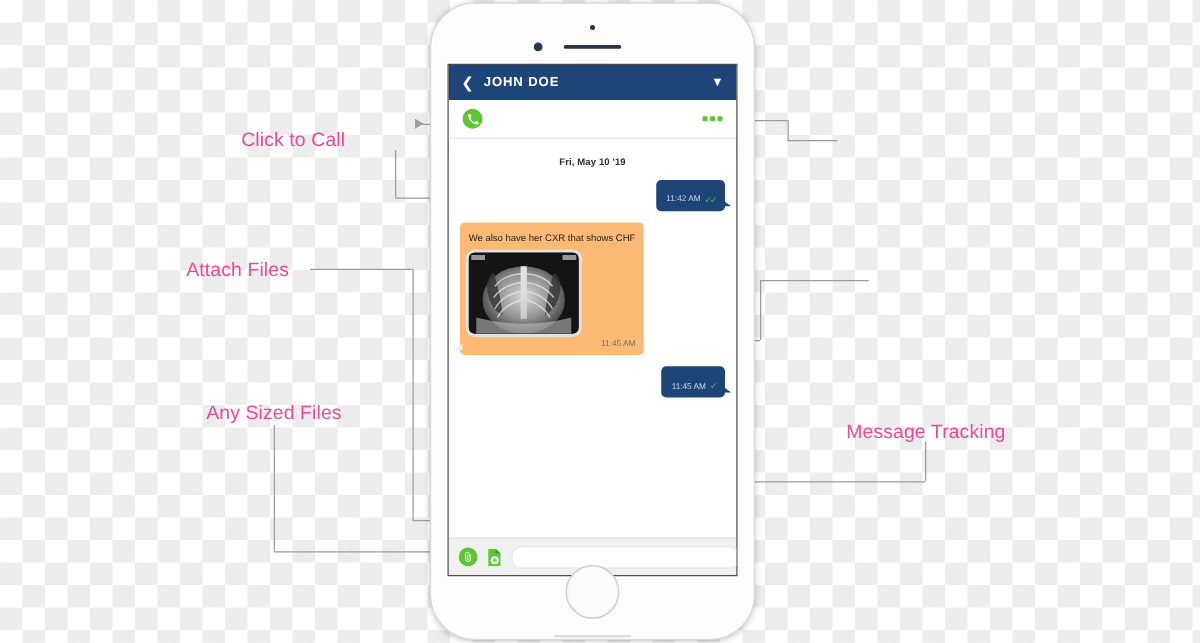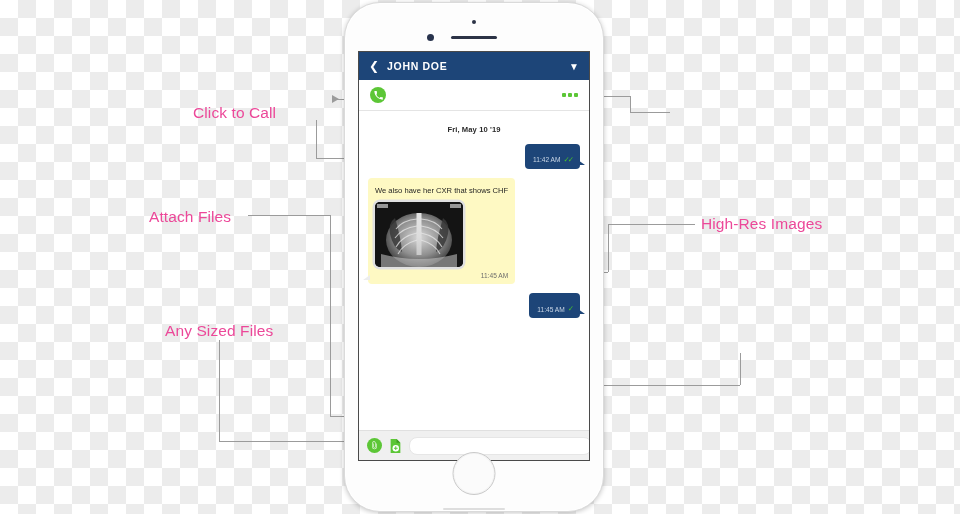--- a/index.html
+++ b/index.html
@@ -64,21 +64,21 @@
 
   .thread{position:relative;height:318px;background:#ffffff;padding:0 9px;box-sizing:border-box;}
   .datesep{text-align:center;font-size:7.6px;font-weight:bold;color:#2b2b2b;margin:14px 0 10px;letter-spacing:.1px;}
 
   .row{display:flex;margin-bottom:9px;}
   .row.out{justify-content:flex-end;}
   .row.in{justify-content:flex-start;}
 
   .bubble{position:relative;max-width:156px;border-radius:4px;padding:7px 8px 5px;box-sizing:border-box;}
   .bubble.out{background:#1d4578;color:#ffffff;}
-  .bubble.in{background:#fef9c3;color:#1f1f1f;text-align:right;}
+  .bubble.in{background:#fdba74;color:#1f1f1f;text-align:right;}
   .bubble.out:after{content:"";position:absolute;right:-5px;bottom:4px;width:0;height:0;
     border-top:5px solid transparent;border-bottom:0 solid transparent;border-left:7px solid #1d4578;}
   .bubble.in:after{content:"";position:absolute;left:-5px;bottom:4px;width:0;height:0;
     border-top:5px solid transparent;border-bottom:0 solid transparent;border-right:7px solid #eceded;}
   .btext{font-size:7.6px;line-height:1.55;}
   .bmeta{display:flex;align-items:center;justify-content:flex-end;gap:3px;margin-top:5px;}
   .btime{font-size:6.6px;}
   .bubble.out .btime{color:#c9d6e6;}
   .bubble.in .btime{color:#6d6d6d;}
   .tick{color:#45c12a;font-size:7.5px;line-height:1;letter-spacing:-2px;}
@@ -96,21 +96,21 @@
   .cinput{flex:1;height:14px;background:#ffffff;border-radius:8px;border:1px solid #e6e6e6;}
 </style>
 </head>
 <body>
 
 <div class="stage">
 
   <div class="anno" style="left:193px;top:104px;">Click to Call</div>
   <div class="anno" style="left:149px;top:208px;">Attach Files</div>
   <div class="anno" style="left:165px;top:322px;">Any Sized Files</div>
-  <div class="anno" style="left:701px;top:215px;">High-Res Images</div>
+  <div class="anno" style="left:677px;top:337px;">Message Tracking</div>
 
   <div class="ln lnv" style="left:316px;top:120px;height:38px;"></div>
   <div class="ln lnh" style="left:316px;top:158px;width:58px;"></div>
   <div class="ln lnv" style="left:374px;top:99px;height:60px;"></div>
   <div class="ln lnh" style="left:332px;top:99px;width:42px;"></div>
   <div class="arrow arrow-r" style="left:332px;top:95px;"></div>
 
   <div class="ln lnh" style="left:248px;top:215px;width:82px;"></div>
   <div class="ln lnv" style="left:330px;top:215px;height:201px;"></div>
   <div class="ln lnh" style="left:330px;top:416px;width:40px;"></div>

